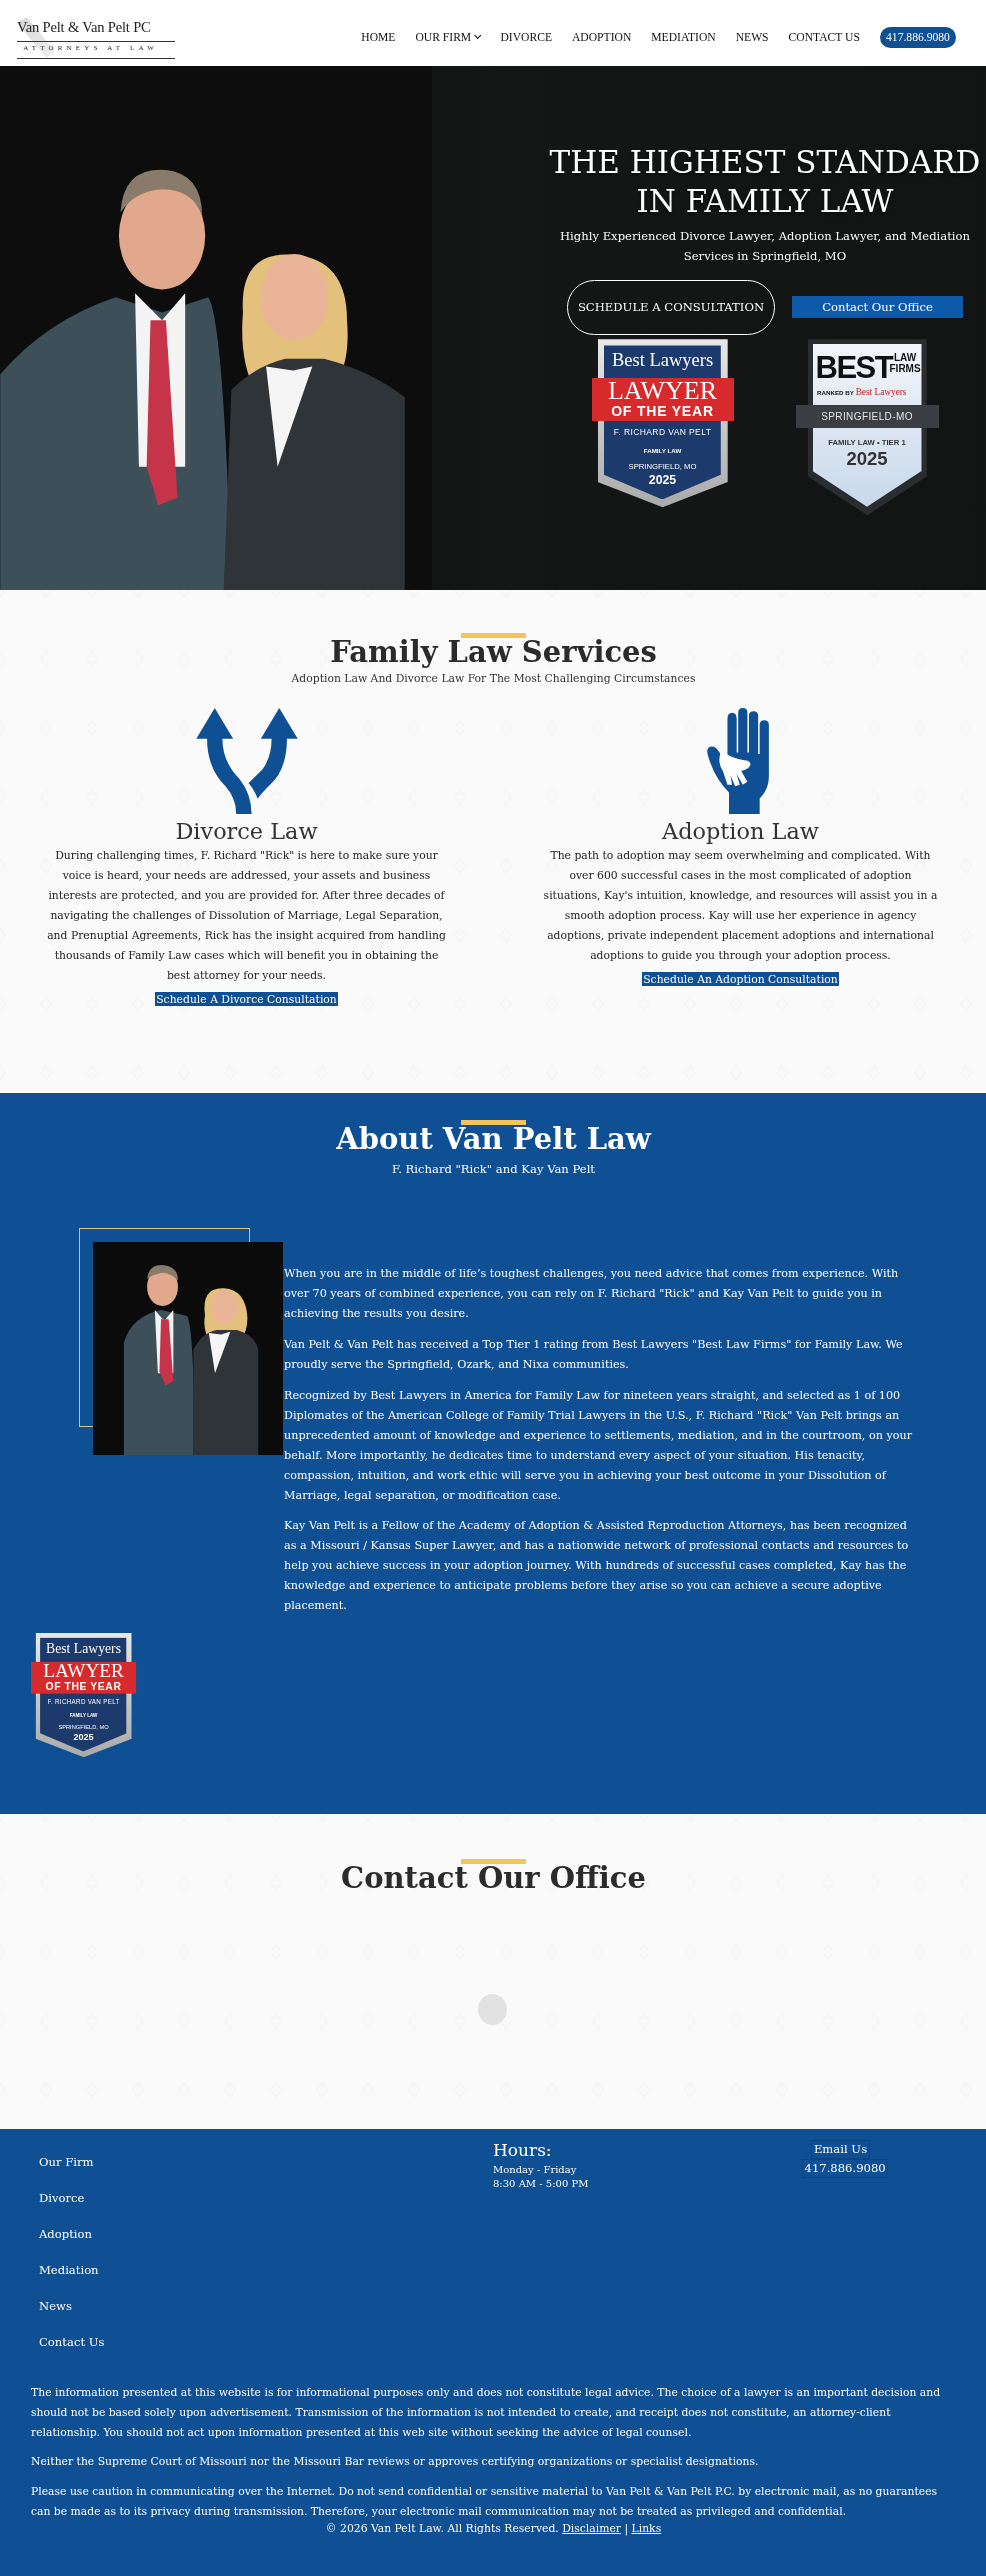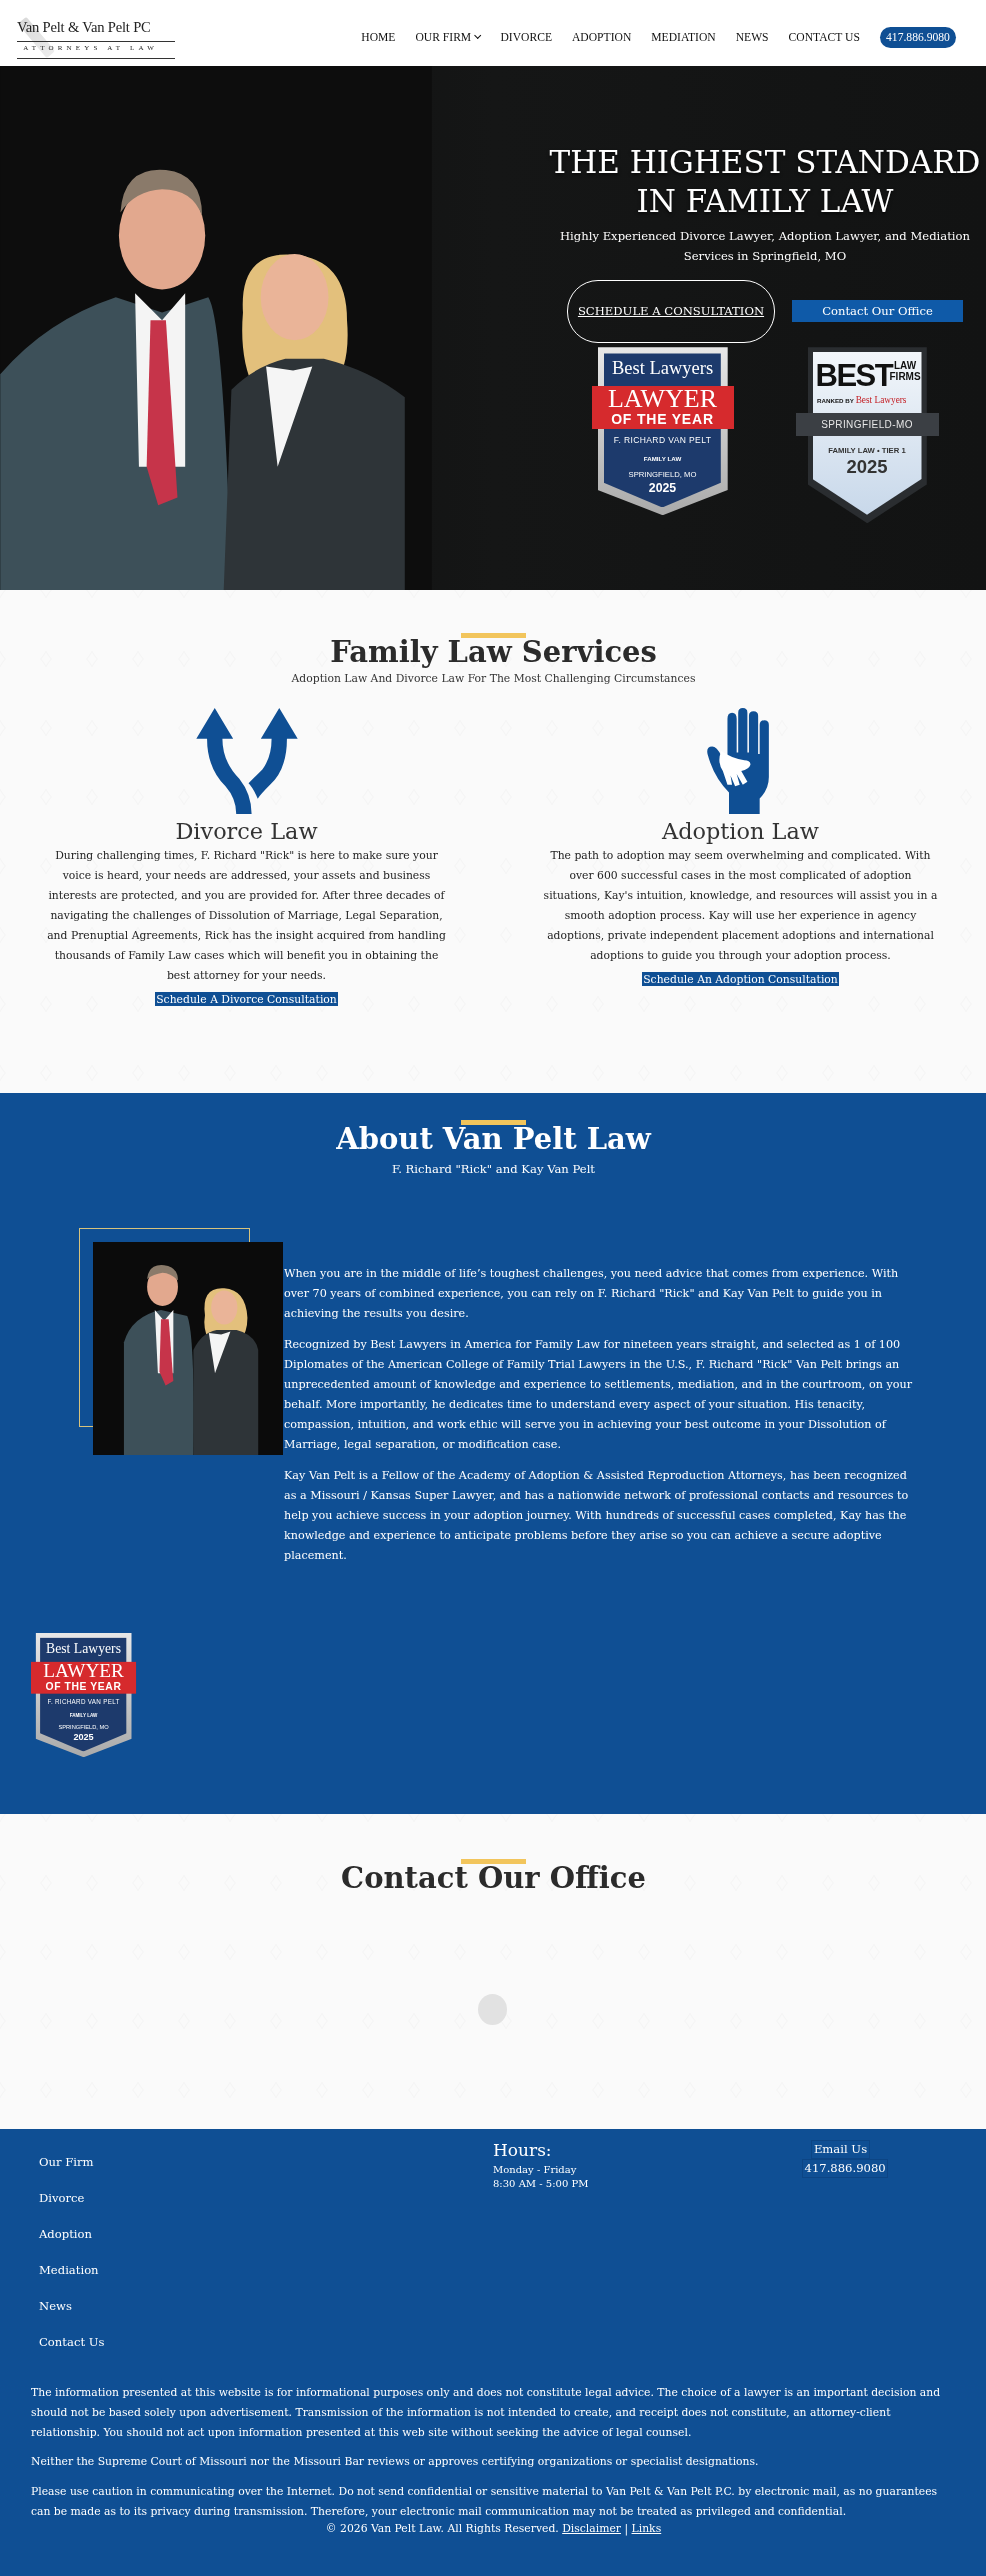--- a/index.html
+++ b/index.html
@@ -19,21 +19,21 @@
   .nav .chev { display: inline-block; width: 5.4px; height: 5.4px; border-right: 1.5px solid #111; border-bottom: 1.5px solid #111; transform: rotate(45deg); margin: 0 0 2.3px 3.9px; }
   .nav .phone { background: #0f4f94; color: #fff; border-radius: 12.3px; padding: 3.9px 6.2px; font-size: 11.6px; }
 
   
   .hero { position: relative; height: 524px; background: linear-gradient(90deg,#0c0c0c 0%, #151616 50%, #121313 100%); overflow: hidden; }
   .hero-photo { position: absolute; left: 0; top: 0; width: 432px; height: 524px; }
   .hero-right { position: absolute; left: 549px; top: 77px; width: 432px; text-align: center; color: #fff; }
   .hero-title { font-family: "DejaVu Serif", serif; font-size: 31px; line-height: 39px; font-weight: normal; text-shadow: 0 1.5px 3.1px rgba(0,0,0,.6); }
   .hero-sub { font-size: 11.6px; line-height: 20px; margin-top: 4.6px; }
   .hero-buttons { display: flex; justify-content: center; align-items: center; gap: 17px; margin-top: 14px; }
-  .btn-outline { width: 208px; height: 63px; border: 1.5px solid #fff; border-radius: 31px; display: flex; align-items: center; justify-content: center; color: #fff; font-size: 11.6px; line-height: 18.5px; text-align: center; text-decoration: underline; }
+  .btn-outline { width: 208px; height: 55px; border: 1.5px solid #fff; border-radius: 31px; display: flex; align-items: center; justify-content: center; color: #fff; font-size: 11.6px; line-height: 18.5px; text-align: center; }
   .btn-blue { width: 171px; height: 21.6px; background: #0f5aa8; color: #fff; font-size: 11.6px; display: flex; align-items: center; justify-content: center; }
   .badges { display: flex; justify-content: center; gap: 62px; margin-top: 4.6px; }
 
   
   .badge-loty { position: relative; width: 142px; height: 168px; }
   .badge-loty .shield { position: absolute; left: 6.2px; top: 0; width: 130px; height: 168px; background: linear-gradient(#e8e8e8,#aaa); clip-path: polygon(0 0,100% 0,100% 85%,50% 100%,0 85%); }
   .badge-loty .inner { position: absolute; left: 12.3px; top: 6.2px; width: 117px; height: 154px; background: #1d3a6c; clip-path: polygon(0 0,100% 0,100% 84%,50% 100%,0 84%); }
   .badge-loty .bl { position: absolute; left: 0; right: 0; top: 10.8px; text-align: center; color: #fff; font-family: "Liberation Serif", serif; font-size: 18.5px; }
   .badge-loty .ribbon { position: absolute; left: 0; width: 142px; top: 39px; height: 43px; background: #d62a2d; color: #fff; text-align: center; }
   .badge-loty .ribbon .l1 { font-family: "Liberation Serif", serif; font-size: 26px; line-height: 26px; display: block; }
@@ -225,20 +225,21 @@
     <path d="M40 276 L40 130 Q50 96 88 88 L122 96 Q132 120 130 276Z" fill="#3d5059"></path>
     <path d="M80 88 L92 102 L104 88 L104 170 L84 170Z" fill="#f4f4f4"></path>
     <path d="M88 100 L98 100 L104 180 L94 186 L86 168Z" fill="#c6344a"></path>
     <path d="M145 95 Q140 58 170 60 Q198 62 200 98 Q200 118 190 128 L150 128 Q142 112 145 95Z" fill="#e3c07c"></path>
     <ellipse cx="170" cy="85" rx="17" ry="22" fill="#eab498"></ellipse>
     <path d="M130 276 L130 140 Q140 118 160 114 L186 114 Q210 120 214 140 L214 276Z" fill="#2e3438"></path>
     <path d="M150 118 L166 120 L178 116 L158 170Z" fill="#f5f5f5"></path>
   </svg>
   <div class="about-text">
     <p>When you are in the middle of life’s toughest challenges, you need advice that comes from experience. With over 70 years of combined experience, you can rely on F. Richard "Rick" and Kay Van Pelt to guide you in achieving the results you desire.</p>
+    <p>Van Pelt &amp; Van Pelt has received a Top Tier 1 rating from Best Lawyers "Best Law Firms" for Family Law. We proudly serve the Springfield, Ozark, and Nixa communities.</p>
     <p>Recognized by Best Lawyers in America for Family Law for nineteen years straight, and selected as 1 of 100 Diplomates of the American College of Family Trial Lawyers in the U.S., F. Richard "Rick" Van Pelt brings an unprecedented amount of knowledge and experience to settlements, mediation, and in the courtroom, on your behalf. More importantly, he dedicates time to understand every aspect of your situation. His tenacity, compassion, intuition, and work ethic will serve you in achieving your best outcome in your Dissolution of Marriage, legal separation, or modification case.</p>
     <p>Kay Van Pelt is a Fellow of the Academy of Adoption &amp; Assisted Reproduction Attorneys, has been recognized as a Missouri / Kansas Super Lawyer, and has a nationwide network of professional contacts and resources to help you achieve success in your adoption journey. With hundreds of successful cases completed, Kay has the knowledge and experience to anticipate problems before they arise so you can achieve a secure adoptive placement.</p>
   </div>
   <div class="about-badge">
     <div class="badge-loty">
       <div class="shield"></div>
       <div class="inner"></div>
       <div class="bl">Best Lawyers</div>
       <div class="ribbon">
         <span class="l1">LAWYER</span>

